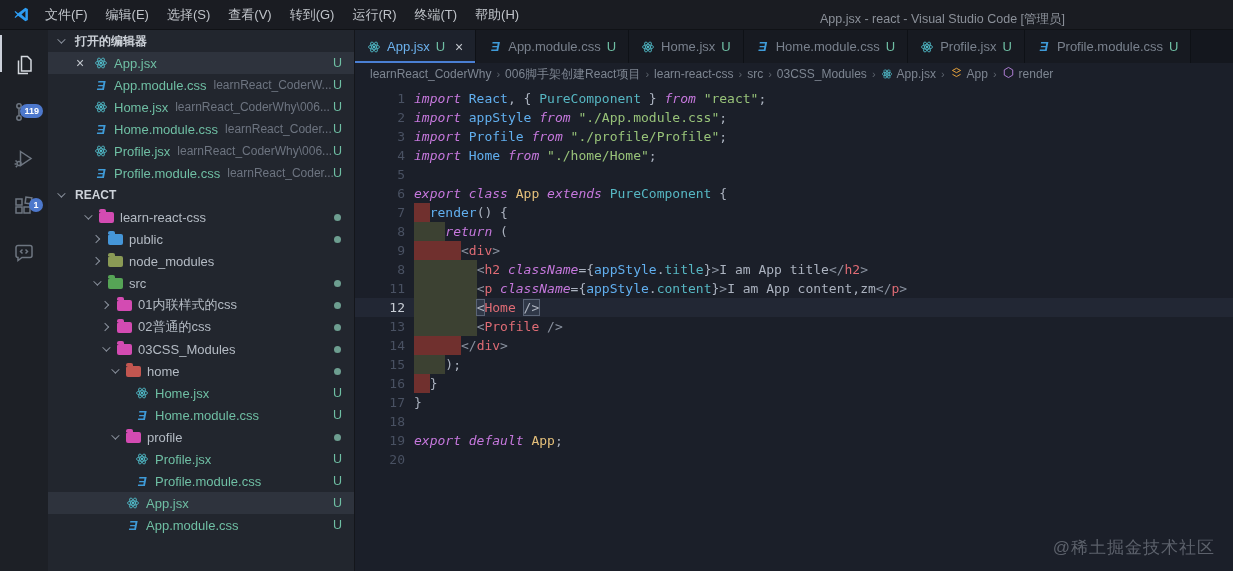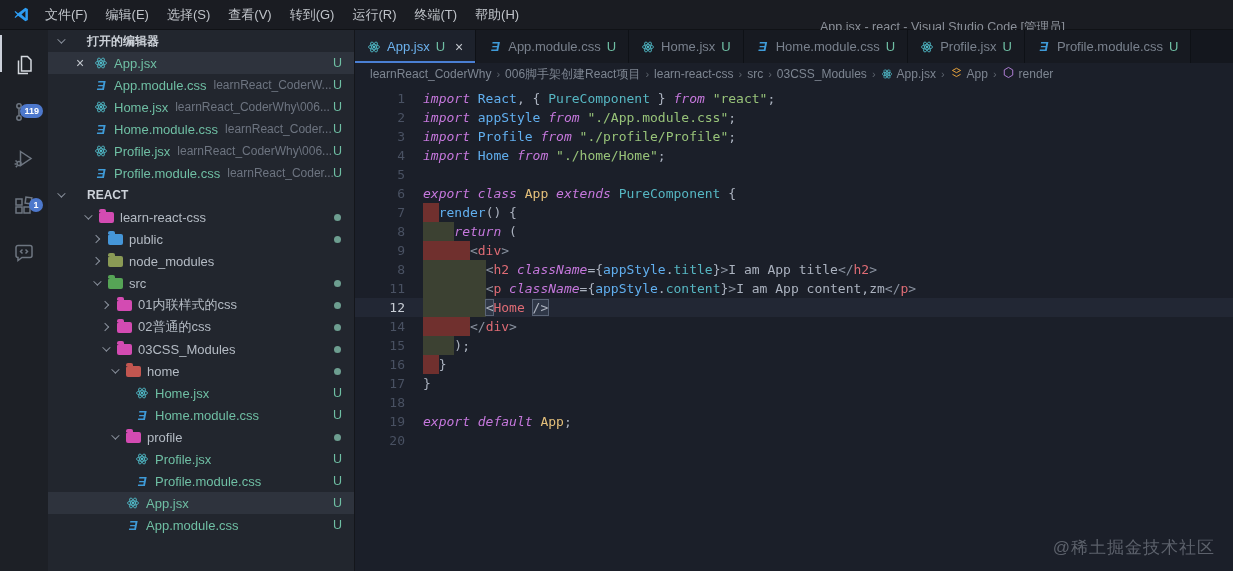--- a/index.html
+++ b/index.html
@@ -6,37 +6,37 @@
   html,body { background:#0e1014; }
   body { font-family:"Liberation Sans", sans-serif; }
 
   #window { position:relative; width:1233px; height:571px; overflow:hidden; background:#1b1f29; }
 
   
   .titlebar { position:relative; height:30px; background:#1a1c22; display:flex; align-items:center; border-bottom:1px solid #101216; }
   .logo { margin:0 6px 0 13px; color:#2d9cf2; display:flex; align-items:center; }
   .menubar { display:flex; }
   .menu-item { color:#c0c4ca; font-size:13px; line-height:29px; padding:0 9px; cursor:default; }
-  .window-title { position:absolute; left:820px; top:12px; line-height:30px; color:#8b9099; font-size:12.5px; white-space:nowrap; }
+  .window-title { position:absolute; left:820px; top:4px; line-height:30px; color:#8b9099; font-size:12.5px; white-space:nowrap; }
 
   
   .main { display:flex; height:541px; }
 
   
   .activitybar { width:48px; background:#1d2026; flex:none; display:flex; flex-direction:column; }
   .ab-item { position:relative; height:47px; display:flex; align-items:flex-end; justify-content:center; color:#6e7681; }
   .ab-item.active { color:#d5d9df; }
   .ab-item.active::before { content:""; position:absolute; left:0; top:5px; bottom:5px; width:2px; background:#ccd1da; }
   .ab-badge { position:absolute; right:5px; bottom:6px; background:var(--c-badge,#4d78cc); color:#fff; font-size:9px; line-height:14px; min-width:14px; padding:0 4px; border-radius:8px; text-align:center; font-weight:bold; }
 
   
   .sidebar { width:307px; background:#22262e; flex:none; position:relative; border-right:1px solid #14161b; font-size:13px; }
   .sb-header { height:35px; display:flex; align-items:center; padding:0 14px 0 20px; color:#aeb4bd; }
   .sb-header .more { margin-left:auto; color:#9aa0a9; font-size:14px; letter-spacing:1px; }
-  .sb-section { height:22px; display:flex; align-items:center; padding-left:9px; color:#cdd2d9; font-weight:bold; font-size:12px; gap:24px; }
+  .sb-section { height:22px; display:flex; align-items:center; padding-left:9px; color:#cdd2d9; font-weight:bold; font-size:12px; gap:12px; }
   .chev { width:6px; height:6px; border-right:1.4px solid #8a919d; border-bottom:1.4px solid #8a919d; display:inline-block; flex:none; }
   .chev.open { transform:rotate(45deg) translate(0,-2px); }
   .chev.closed { transform:rotate(-45deg); }
 
   .oe-row, .tree-row { position:relative; height:22px; display:flex; align-items:center; white-space:nowrap; overflow:hidden; }
   .oe-row { padding-left:46px; }
   .oe-row.active { background:#2e333d; }
   .oe-close { position:absolute; left:28px; color:#c3c8cf; font-size:14px; line-height:22px; }
   .file-label { color:var(--c-untracked,#6fbfa4); margin-left:6px; }
   .oe-desc { color:#6d7480; font-size:12px; margin-left:7px; overflow:hidden; text-overflow:ellipsis; }
@@ -62,21 +62,21 @@
 
   .breadcrumbs { height:22px; flex:none; display:flex; align-items:center; padding-left:15px; font-size:12px; color:#7d8591; }
   .crumb { display:flex; align-items:center; gap:4px;justify-content:center; }
   .crumb-sep { color:#5d646e; margin:0 5px; font-size:11px; }
 
   .code { flex:1; position:relative; padding-top:4px; font-family:"DejaVu Sans Mono", monospace; font-size:13px; }
   .code-line { display:flex; height:19px; line-height:19px; }
   .code-line.cur { background:#222734; }
   .gutter { width:50px; flex:none; text-align:right; color:#495162; }
   .code-line.cur .gutter { color:#c8cdd5; }
-  .lcontent { margin-left:18px; position:relative; white-space:pre; flex:1; }
+  .lcontent { margin-left:9px; position:relative; white-space:pre; flex:1; }
   .iblock { position:absolute; left:0; top:0; height:19px; }
   .iblock.red { background:#70302e; }
   .iblock.olive { background:#3c4132; }
   .line-text { position:relative; }
 
   .tk-kw   { color:var(--c-kw,#c678dd); font-style:italic; }
   .tk-blue { color:var(--c-ident,#61afef); }
   .tk-teal { color:var(--c-type,#56b6c2); }
   .tk-yel  { color:var(--c-classname,#e5c07b); }
   .tk-str  { color:var(--c-string,#98c379); }
@@ -497,20 +497,24 @@
           </div>
           <div class="code-line">
             <span class="gutter">11</span>
             <span class="lcontent"><span class="iblock olive" style="width: 63px;"></span><span class="line-text"><span class="tk-pl">        </span><span class="tk-ang">&lt;</span><span class="tk-tag">p</span><span class="tk-pl"> </span><span class="tk-attr">className</span><span class="tk-pl">={</span><span class="tk-blue">appStyle</span><span class="tk-pl">.</span><span class="tk-teal">content</span><span class="tk-pl">}</span><span class="tk-ang">&gt;</span><span class="tk-pl">I am App content,zm</span><span class="tk-ang">&lt;/</span><span class="tk-tag">p</span><span class="tk-ang">&gt;</span></span></span>
           </div>
           <div class="code-line cur">
             <span class="gutter">12</span>
             <span class="lcontent"><span class="iblock olive" style="width: 63px;"></span><span class="line-text"><span class="tk-pl">        </span><span class="tk-box">&lt;</span><span class="tk-tag">Home</span><span class="tk-pl"> </span><span class="tk-box">/&gt;</span></span></span>
           </div>
           <div class="code-line">
+            <span class="gutter">13</span>
+            <span class="lcontent"><span class="iblock olive" style="width: 63px;"></span><span class="line-text"><span class="tk-pl">        </span><span class="tk-ang">&lt;</span><span class="tk-tag">Profile</span><span class="tk-pl"> </span><span class="tk-ang">/&gt;</span></span></span>
+          </div>
+          <div class="code-line">
             <span class="gutter">14</span>
             <span class="lcontent"><span class="iblock red" style="width: 47px;"></span><span class="line-text"><span class="tk-pl">      </span><span class="tk-ang">&lt;/</span><span class="tk-tag">div</span><span class="tk-ang">&gt;</span></span></span>
           </div>
           <div class="code-line">
             <span class="gutter">15</span>
             <span class="lcontent"><span class="iblock olive" style="width: 31px;"></span><span class="line-text"><span class="tk-pl">    );</span></span></span>
           </div>
           <div class="code-line">
             <span class="gutter">16</span>
             <span class="lcontent"><span class="iblock red" style="width: 16px;"></span><span class="line-text"><span class="tk-pl">  }</span></span></span>

